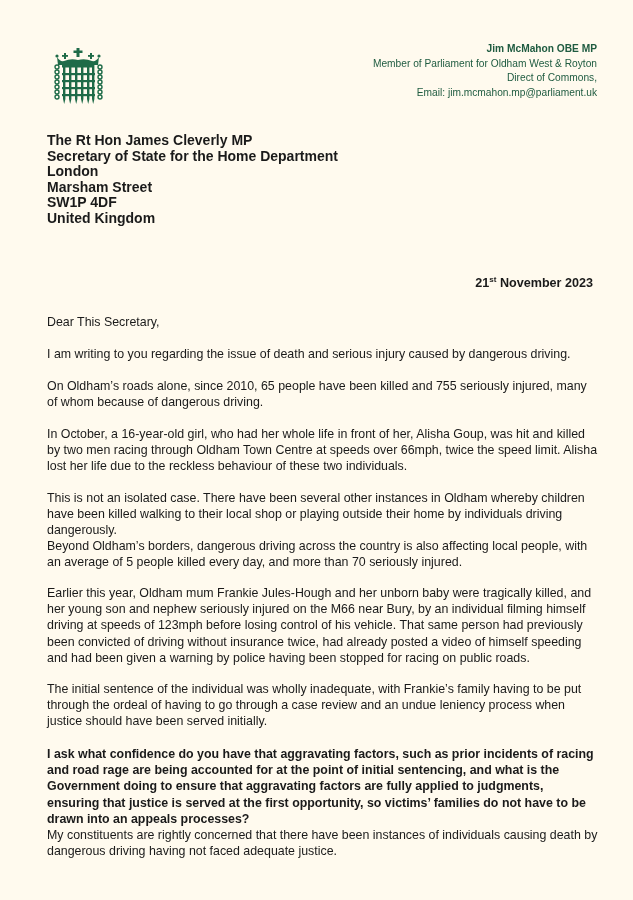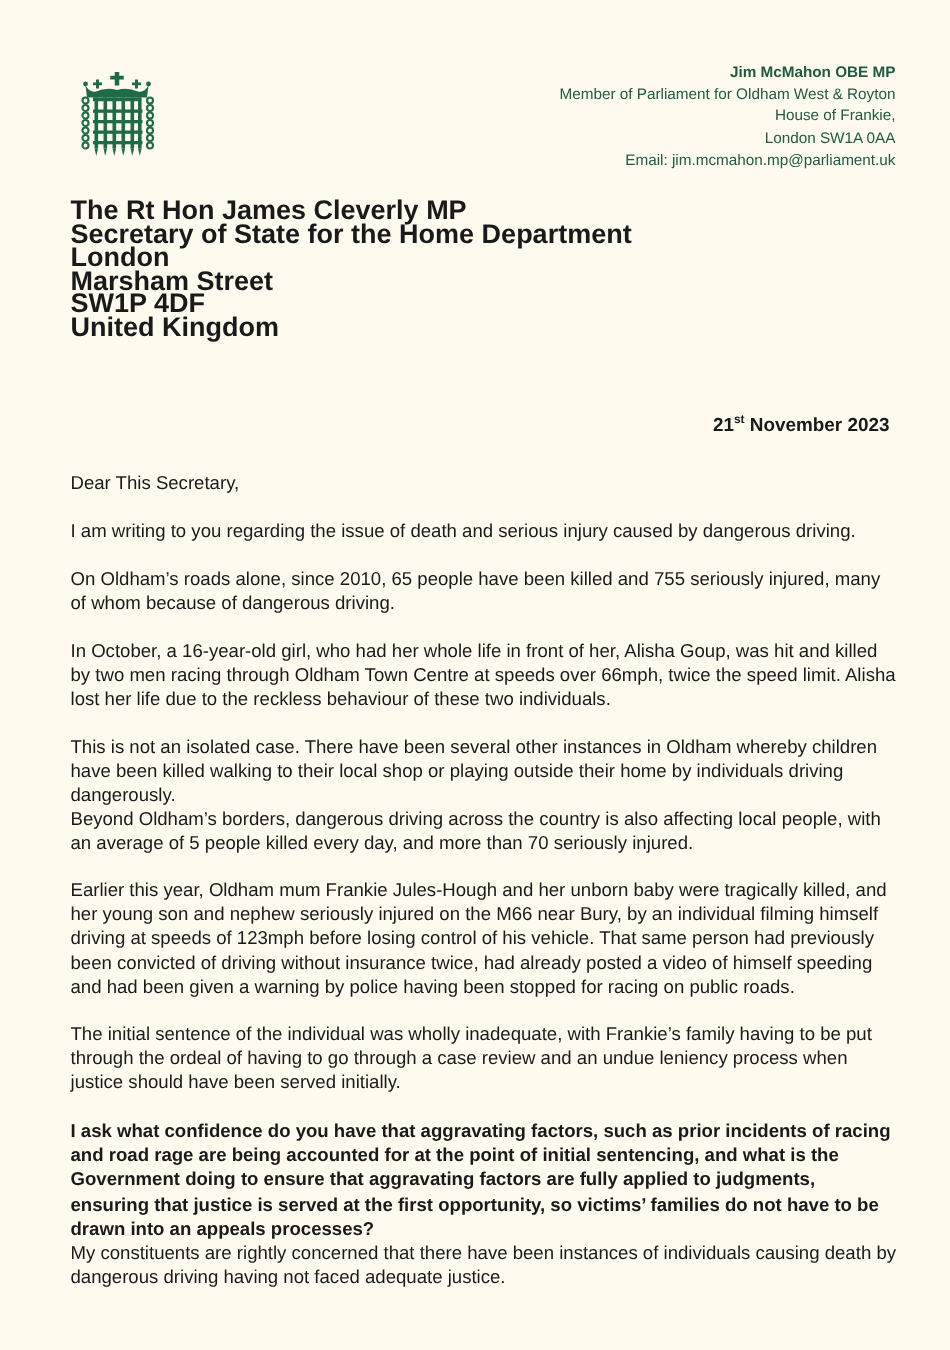--- a/index.html
+++ b/index.html
@@ -38,21 +38,21 @@
       line-height: 14.7px;
       color: #1f5b40;
     }
     .sender .name {
       font-weight: bold;
     }
     .recipient {
       position: absolute;
       left: 47px;
       top: 133px;
-      font-size: 18px;
+      font-size: 14px;
       line-height: 15.6px;
       font-weight: bold;
       color: #1a1a1a;
     }
     .date {
       position: absolute;
       right: 40px;
       top: 276px;
       font-size: 12.6px;
       font-weight: bold;
@@ -133,22 +133,21 @@
         <circle cx="46" cy="39" r="2"></circle>
         <circle cx="46" cy="44" r="2"></circle>
         <circle cx="46" cy="49" r="2"></circle>
       </g>
     </g>
   </svg>
 
   <div class="sender">
     <div class="name">Jim McMahon OBE MP</div>
     <div>Member of Parliament for Oldham West &amp; Royton</div>
-    <div>House of Frankie,</div>
-    <div>London SW1A 0AA</div>
+    <div>Direct of Commons,</div>
     <div>Email: jim.mcmahon.mp@parliament.uk</div>
   </div>
 
   <div class="recipient">
     <div>The Rt Hon James Cleverly MP</div>
     <div>Secretary of State for the Home Department</div>
     <div>London</div>
     <div>Marsham Street</div>
     <div>SW1P 4DF</div>
     <div>United Kingdom</div>

